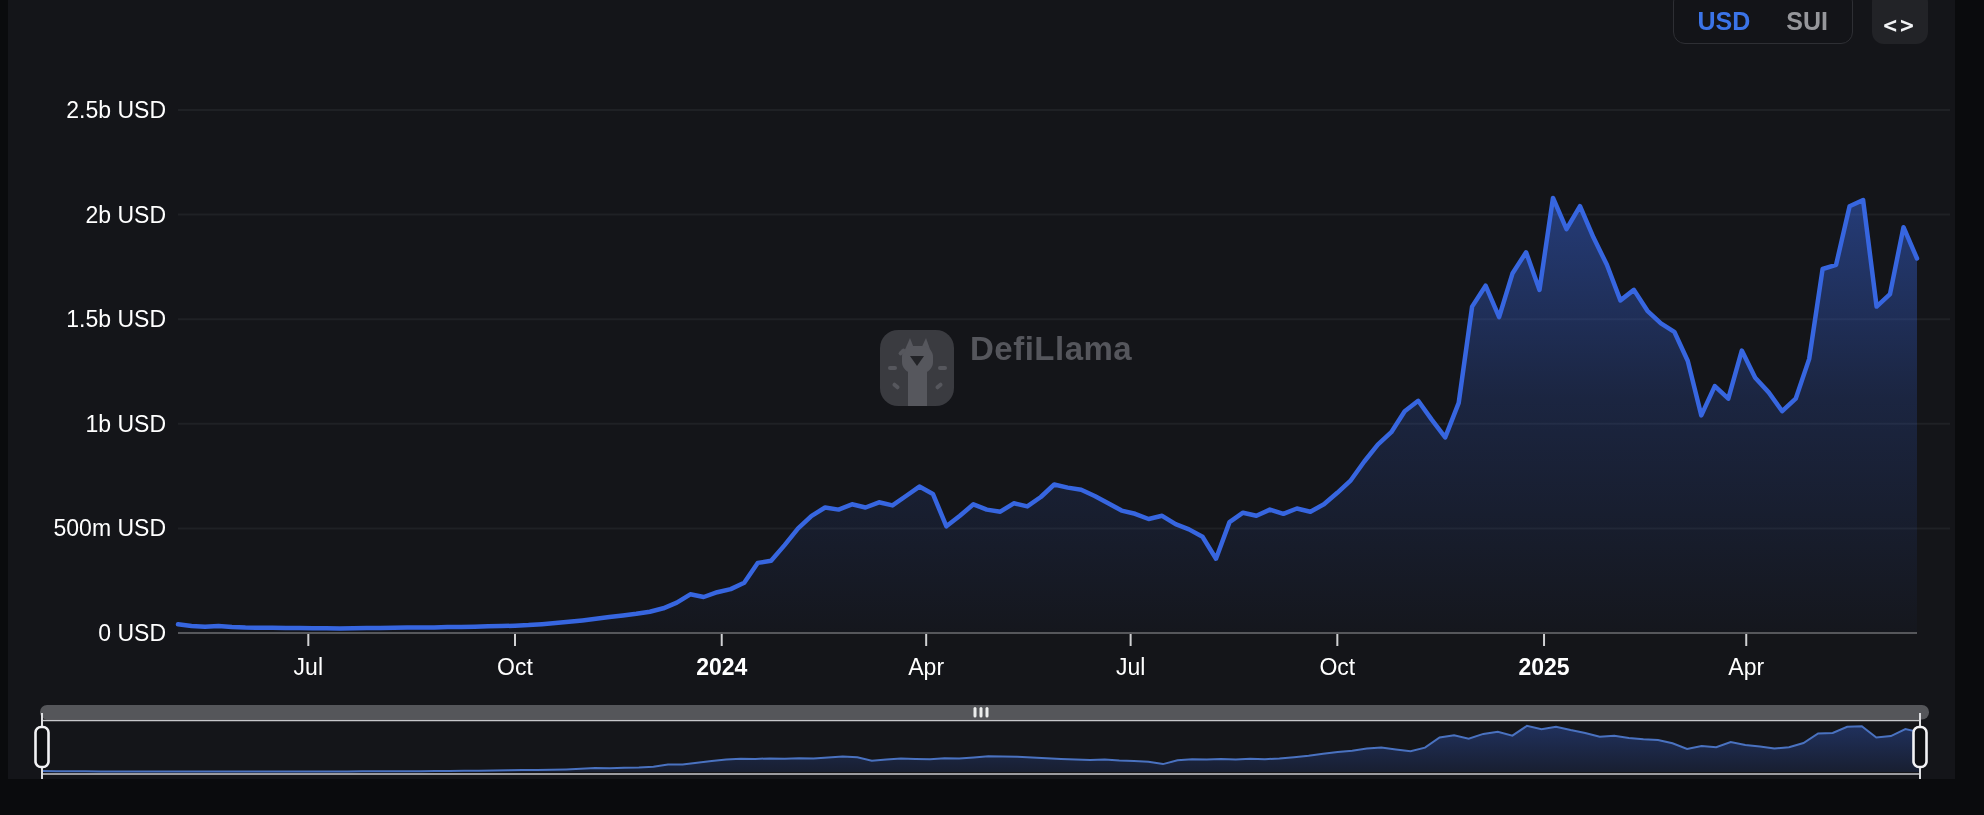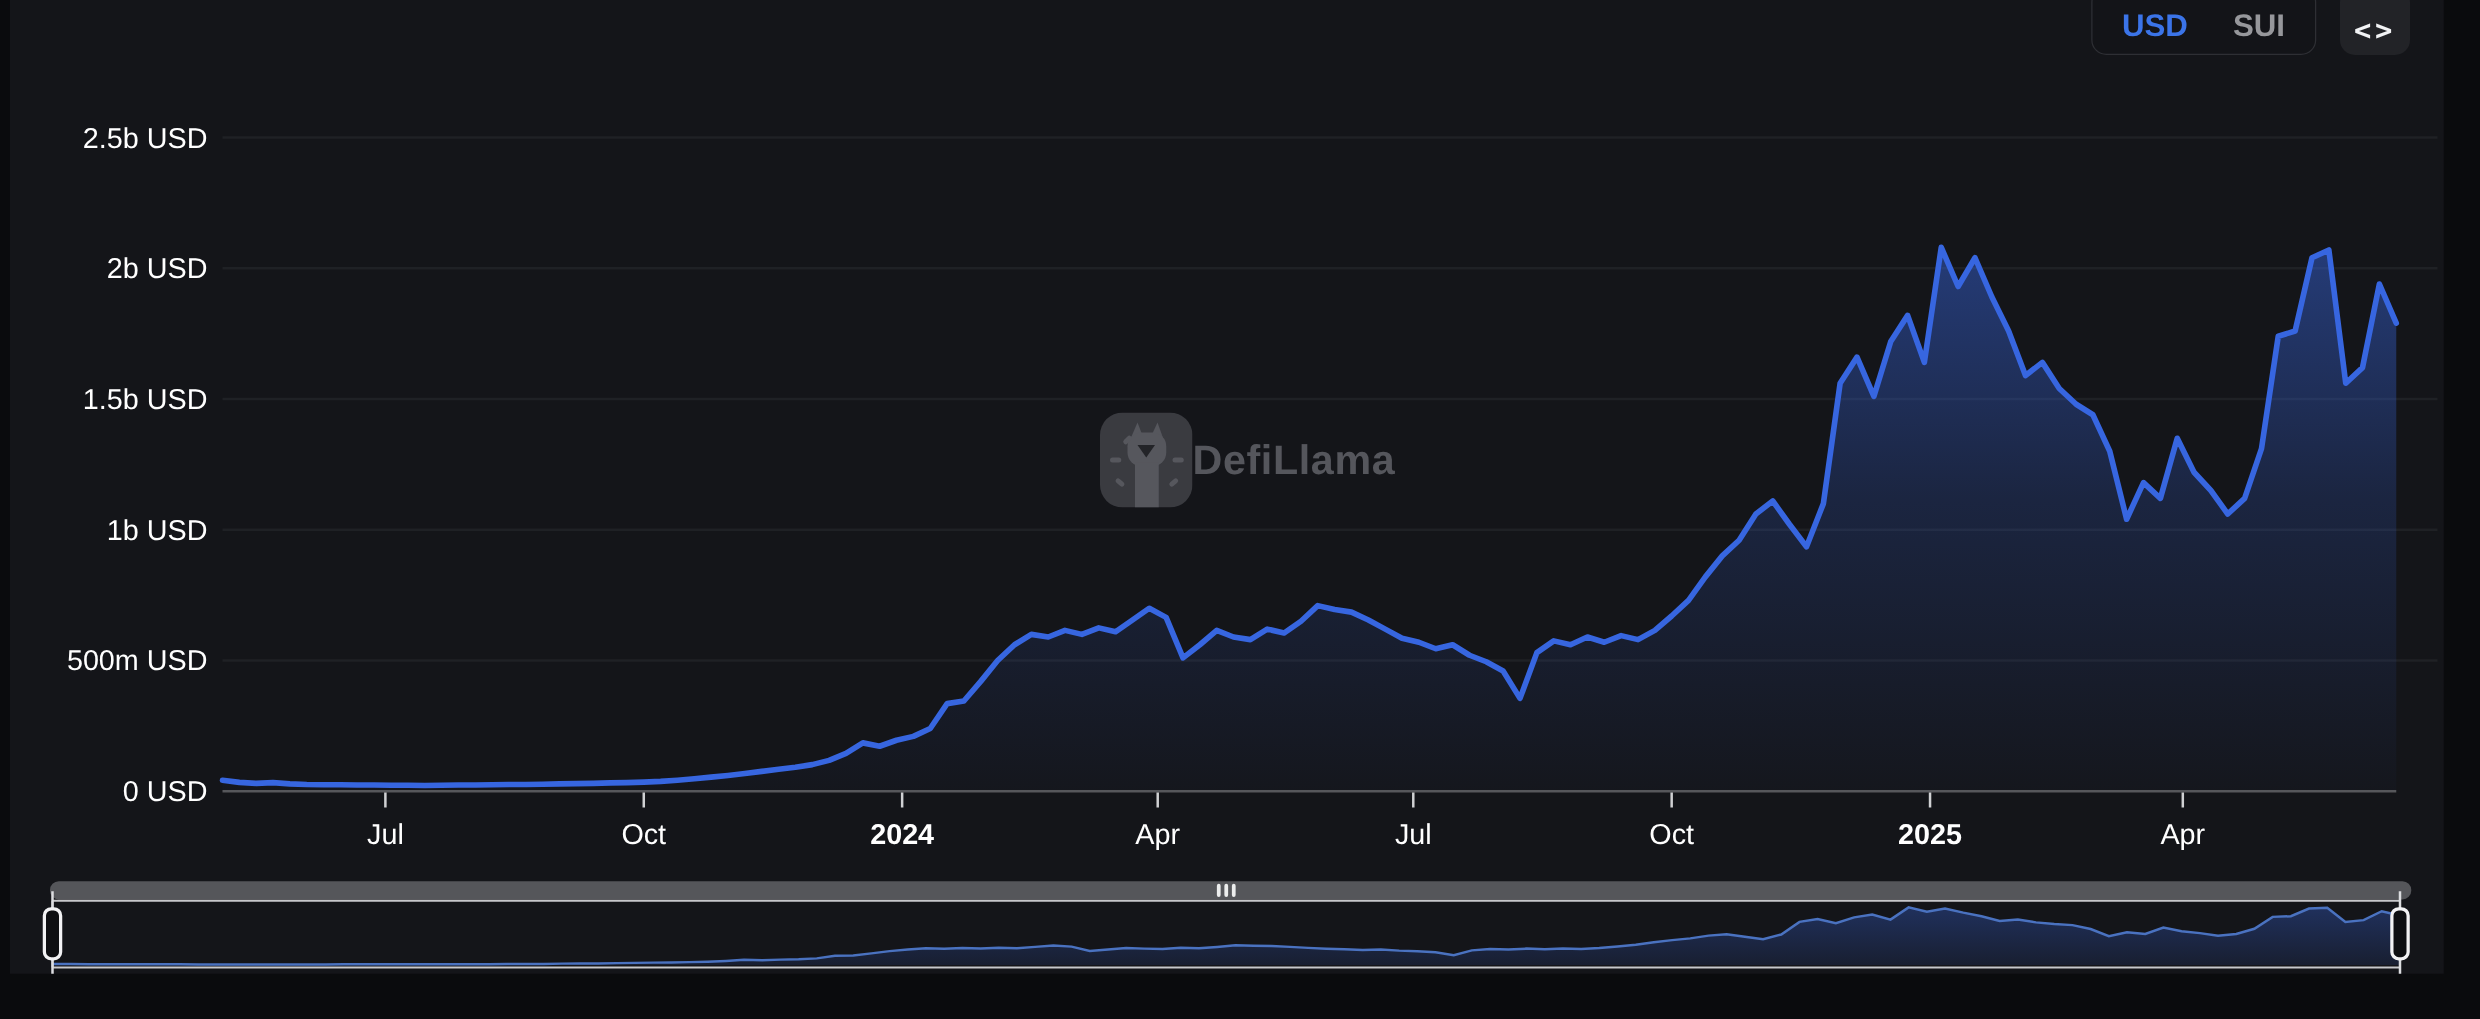--- a/index.html
+++ b/index.html
@@ -8,21 +8,21 @@
   
   .toggle-group{position:absolute;top:-10px;right:102px;height:54px;display:flex;align-items:center;
     border:1px solid #2e2f34;border-radius:12px;background:#131418;padding:0 6px;box-sizing:border-box;}
   .toggle-btn{background:none;border:none;font-family:inherit;font-size:25px;font-weight:600;
     padding:14px 18px 6px 18px;cursor:pointer;color:#96979b;}
   .toggle-btn.active{color:#3b74e8;}
   .embed-btn{position:absolute;top:-10px;right:27px;width:56px;height:54px;border:none;cursor:pointer;
     background:#222327;border-radius:12px;color:#f2f3f5;font-size:23px;font-weight:700;
     letter-spacing:3px;font-family:"DejaVu Sans Mono",monospace;padding-top:16px;box-sizing:border-box;}
   
-  .watermark{position:absolute;left:872px;top:330px;display:flex;align-items:center;
+  .watermark{position:absolute;left:872px;top:330px;display:flex;align-items:flex-start;gap:16px;
     pointer-events:none;}
   .watermark span{font-size:33px;font-weight:700;color:#55565c;letter-spacing:0.5px;}
   svg text{font-family:"Liberation Sans",sans-serif;}
   #chart-svg{position:absolute;left:0;top:0;}
 </style>
 </head>
 <body>
 
 <div class="card">
 

